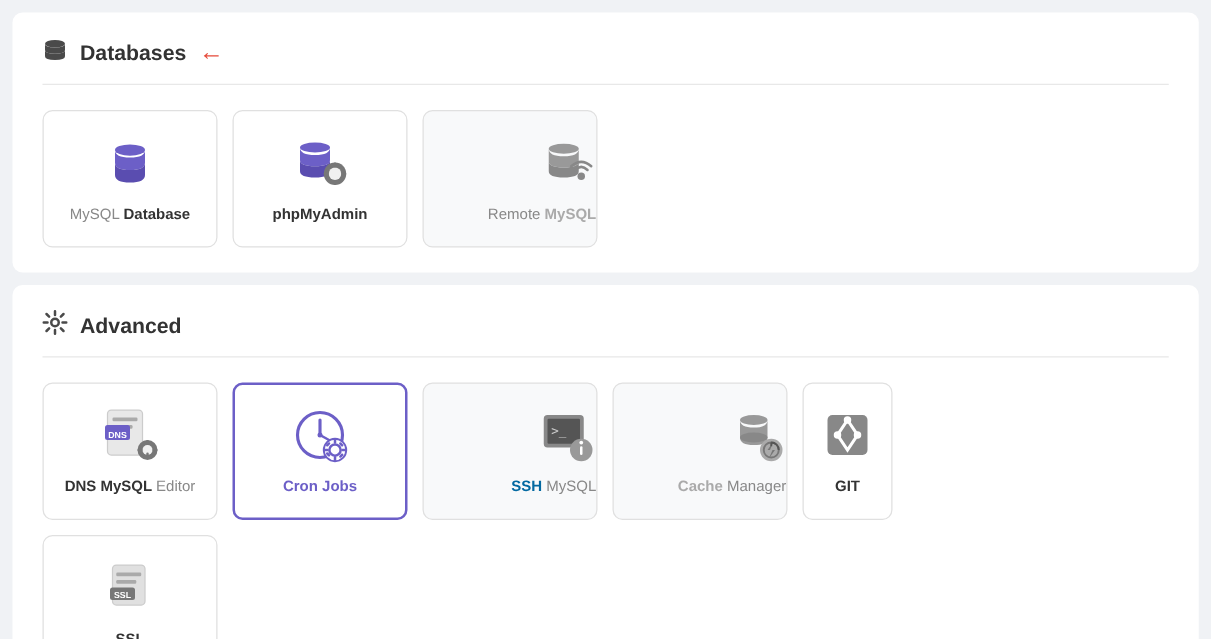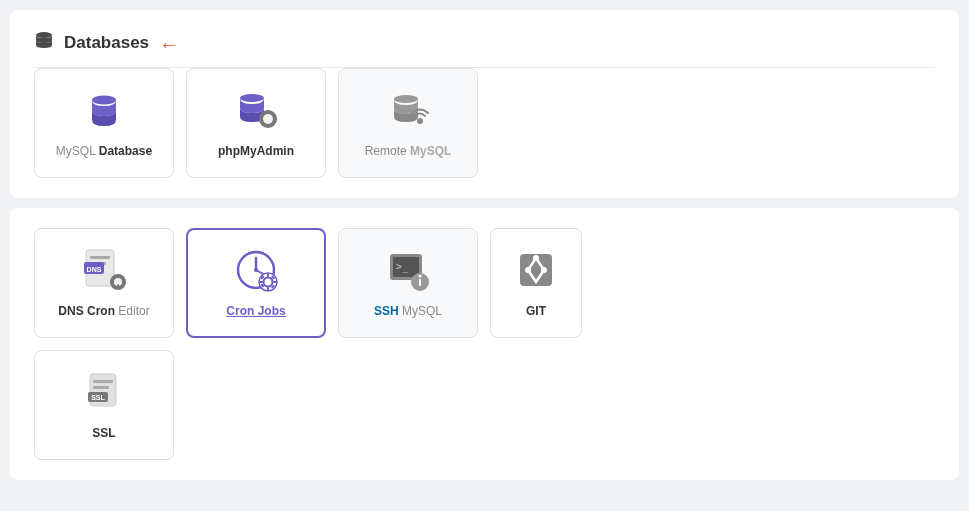--- a/index.html
+++ b/index.html
@@ -14,20 +14,21 @@
       background: #fff;
       margin: 10px;
       border-radius: 8px;
       padding: 20px 24px;
     }
 
     .section-header {
       display: flex;
       align-items: center;
       gap: 10px;
+      margin-bottom: 20px;
       padding-bottom: 12px;
       border-bottom: 1px solid #e8e8e8;
     }
 
     .section-title {
       font-size: 17px;
       font-weight: 600;
       color: #333;
     }
 
@@ -60,20 +61,21 @@
       justify-content: center;
       gap: 10px;
       cursor: pointer;
       background: #fff;
       transition: box-shadow 0.2s;
     }
 
     .card.disabled {
       background: #f8f9fa;
       color: #999;
+      align-items: flex-end;
     }
 
     .card-label {
       font-size: 12px;
       text-align: center;
       line-height: 1.3;
       color: #555;
     }
 
     .card-label .bold {
@@ -182,20 +184,29 @@
       </div>
       <div class="card-label">
         <span class="light">Remote </span><span class="bold" style="color:#aaa;">MySQL</span>
       </div>
     </div>
 
   </div>
 </div>
 
 <div class="section">
+  <div class="section-header">
+    <span class="section-icon">
+      <svg width="20" height="20" viewBox="0 0 20 20">
+        <circle cx="10" cy="10" r="3" fill="none" stroke="#4a4a4a" stroke-width="2"></circle>
+        <path d="M10,1 L10,4 M10,16 L10,19 M1,10 L4,10 M16,10 L19,10 M3.2,3.2 L5.3,5.3 M14.7,14.7 L16.8,16.8 M16.8,3.2 L14.7,5.3 M5.3,14.7 L3.2,16.8" stroke="#4a4a4a" stroke-width="2" stroke-linecap="round"></path>
+      </svg>
+    </span>
+    <span class="section-title">Advanced</span>
+  </div>
   <div class="cards-grid">
 
     <div class="card">
       <div class="icon-wrap">
         <svg width="48" height="44" viewBox="0 0 48 44">
 
           <rect x="6" y="2" width="28" height="36" rx="3" fill="#e8e8e8"></rect>
           <rect x="6" y="2" width="28" height="36" rx="3" fill="none" stroke="#ccc" stroke-width="1"></rect>
           <rect x="10" y="8" width="20" height="3" rx="1" fill="#aaa"></rect>
           <rect x="10" y="14" width="16" height="3" rx="1" fill="#aaa"></rect>
@@ -205,21 +216,21 @@
 
           <circle cx="38" cy="34" r="8" fill="#777"></circle>
           <circle cx="38" cy="34" r="4" fill="#f0f0f0"></circle>
           <rect x="37" y="26" width="2" height="4" fill="#777" rx="1"></rect>
           <rect x="37" y="36" width="2" height="4" fill="#777" rx="1"></rect>
           <rect x="30" y="33" width="4" height="2" fill="#777" rx="1"></rect>
           <rect x="42" y="33" width="4" height="2" fill="#777" rx="1"></rect>
         </svg>
       </div>
       <div class="card-label">
-        <span class="bold">DNS Cron </span><span class="light">Editor</span>
+        <span class="bold">DNS MySQL </span><span class="light">Editor</span>
       </div>
     </div>
 
 
     <div class="card" style="border-color: #6c5fc7; border-width: 2px;">
       <div class="icon-wrap">
         <svg width="44" height="44" viewBox="0 0 44 44">
 
           <circle cx="22" cy="22" r="18" fill="none" stroke="#6c5fc7" stroke-width="2.5"></circle>
           <circle cx="22" cy="22" r="2" fill="#6c5fc7"></circle>
@@ -232,21 +243,21 @@
           <rect x="33" y="25" width="2" height="4" fill="#6c5fc7" rx="1"></rect>
           <rect x="33" y="39" width="2" height="4" fill="#6c5fc7" rx="1"></rect>
           <rect x="25" y="33" width="4" height="2" fill="#6c5fc7" rx="1"></rect>
           <rect x="39" y="33" width="4" height="2" fill="#6c5fc7" rx="1"></rect>
           <rect x="27.5" y="27.5" width="2" height="4" fill="#6c5fc7" rx="1" transform="rotate(45 28.5 29.5)"></rect>
           <rect x="38" y="36.5" width="2" height="4" fill="#6c5fc7" rx="1" transform="rotate(45 39 38.5)"></rect>
           <rect x="27.5" y="35.5" width="2" height="4" fill="#6c5fc7" rx="1" transform="rotate(-45 28.5 37.5)"></rect>
           <rect x="38" y="27.5" width="2" height="4" fill="#6c5fc7" rx="1" transform="rotate(-45 39 29.5)"></rect>
         </svg>
       </div>
-      <div class="card-label" style="color: #6c5fc7; text-decoration: underline;">
+      <div class="card-label" style="color: #6c5fc7;">
         <span class="bold" style="color: #6c5fc7;">Cron Jobs</span>
       </div>
     </div>
 
     <div class="card disabled">
       <div class="icon-wrap">
         <svg width="44" height="44" viewBox="0 0 44 44">
 
           <rect x="4" y="6" width="32" height="26" rx="3" fill="#888"></rect>
           <rect x="7" y="9" width="26" height="20" rx="1" fill="#555"></rect>
@@ -256,22 +267,43 @@
           <circle cx="34" cy="34" r="9" fill="#999"></circle>
           <circle cx="34" cy="28" r="1.5" fill="white"></circle>
           <rect x="33" y="31" width="2" height="7" rx="1" fill="white"></rect>
         </svg>
       </div>
       <div class="card-label">
         <span class="bold" style="color:#0369a1;">SSH </span><span class="light">MySQL</span>
       </div>
     </div>
 
-
-    <div class="card" style="width:92px; overflow:hidden;">
+    <div class="card disabled">
+      <div class="icon-wrap">
+        <svg width="44" height="44" viewBox="0 0 44 44">
+
+          <ellipse cx="20" cy="10" rx="11" ry="4" fill="#999"></ellipse>
+          <path d="M9,10 Q9,16 20,16 Q31,16 31,10 L31,24 Q31,30 20,30 Q9,30 9,24 Z" fill="#999"></path>
+          <ellipse cx="20" cy="24" rx="11" ry="4" fill="#888"></ellipse>
+
+          <circle cx="34" cy="34" r="9" fill="#aaa"></circle>
+          <circle cx="34" cy="34" r="6" fill="none" stroke="#777" stroke-width="1.5"></circle>
+
+          <path d="M36,27 L31,34 L35,34 L32,41 L37,34 L33,34 Z" fill="#777"></path>
+
+          <path d="M34,28 A6,6 0 0,1 40,34" fill="none" stroke="#555" stroke-width="1.5"></path>
+          <line x1="34" y1="28" x2="34" y2="31" stroke="#555" stroke-width="1.5"></line>
+        </svg>
+      </div>
+      <div class="card-label">
+        <span class="bold" style="color:#aaa;">Cache </span><span class="light">Manager</span>
+      </div>
+    </div>
+
+    <div class="card" style="width:72px; overflow:hidden;">
       <div class="icon-wrap">
         <svg width="40" height="40" viewBox="0 0 40 40">
           <rect x="4" y="4" width="32" height="32" rx="4" fill="#888"></rect>
           <path d="M20,8 L28,20 L20,32 L12,20 Z" fill="none" stroke="white" stroke-width="2.5"></path>
           <circle cx="12" cy="20" r="3" fill="white"></circle>
           <circle cx="28" cy="20" r="3" fill="white"></circle>
           <circle cx="20" cy="8" r="3" fill="white"></circle>
         </svg>
       </div>
       <div class="card-label">

